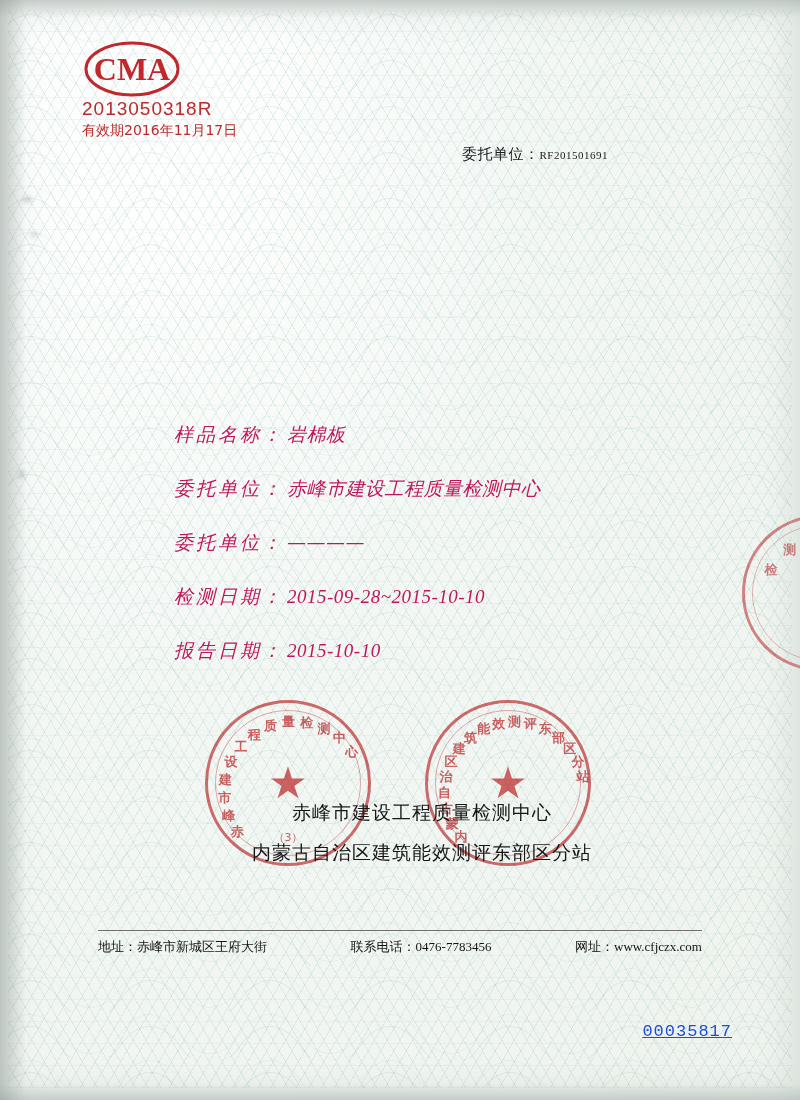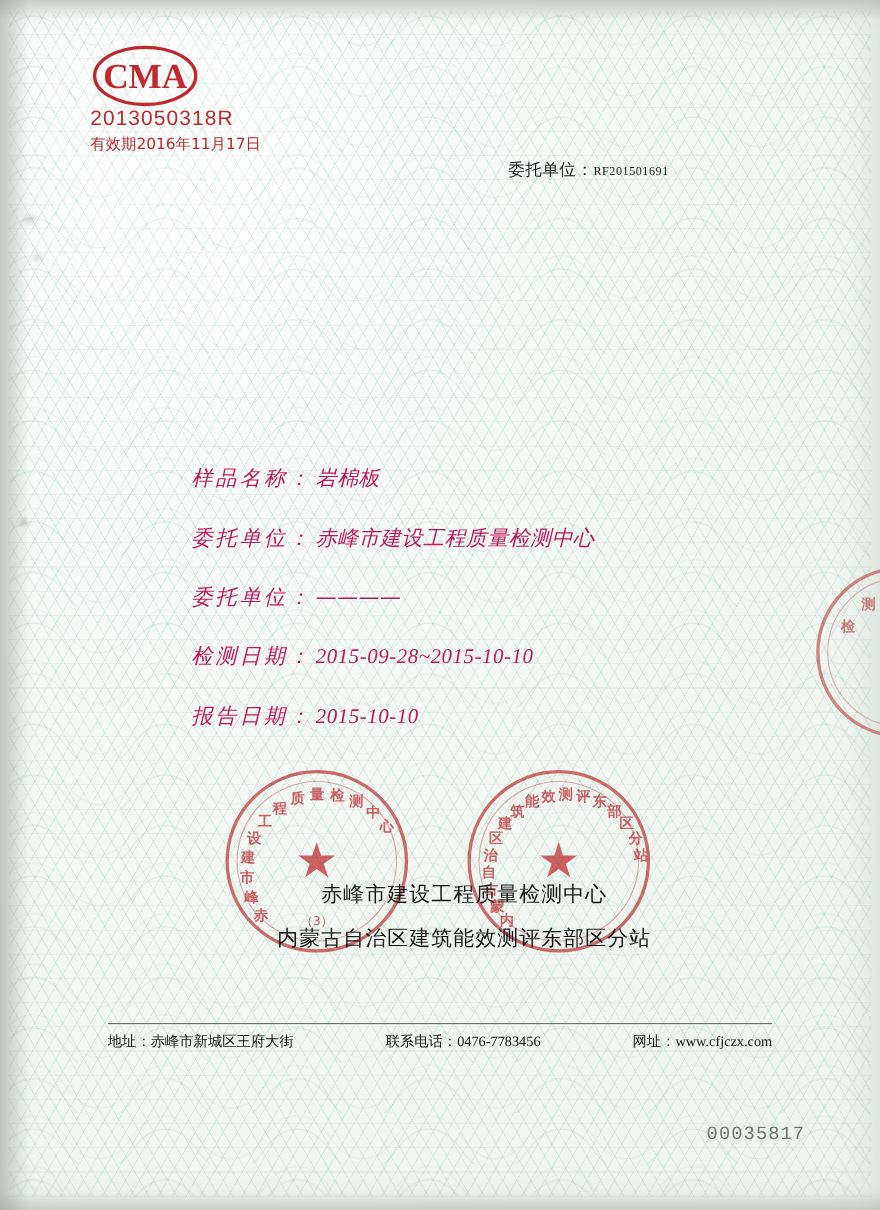--- a/index.html
+++ b/index.html
@@ -182,22 +182,23 @@
   }
   .footer .seg { white-space: nowrap; }
   .footer .val-latin { font-family: "Liberation Serif", serif; }
 
   .serial {
     position: absolute;
     right: 68px;
     top: 1022px;
     font-family: "Liberation Mono", monospace;
     font-size: 17px;
-    color: #737373;
+    color: #1d4ed8;
     letter-spacing: 1px;
+    text-decoration: underline;
   }
 
   
   .seal {
     position: absolute;
     border-radius: 50%;
     border: 3px solid rgba(198,40,42,0.80);
     color: rgba(198,40,42,0.85);
     mix-blend-mode: multiply;
     opacity: 0.85;

